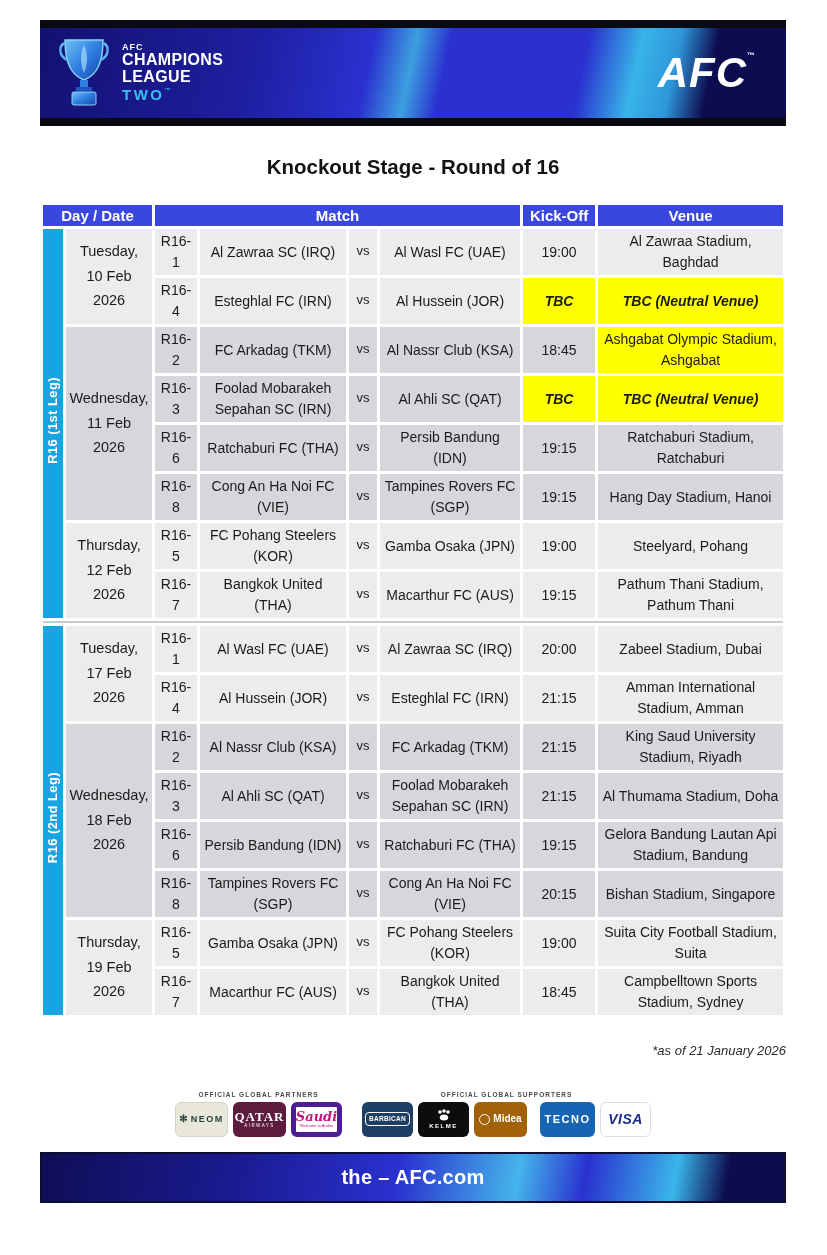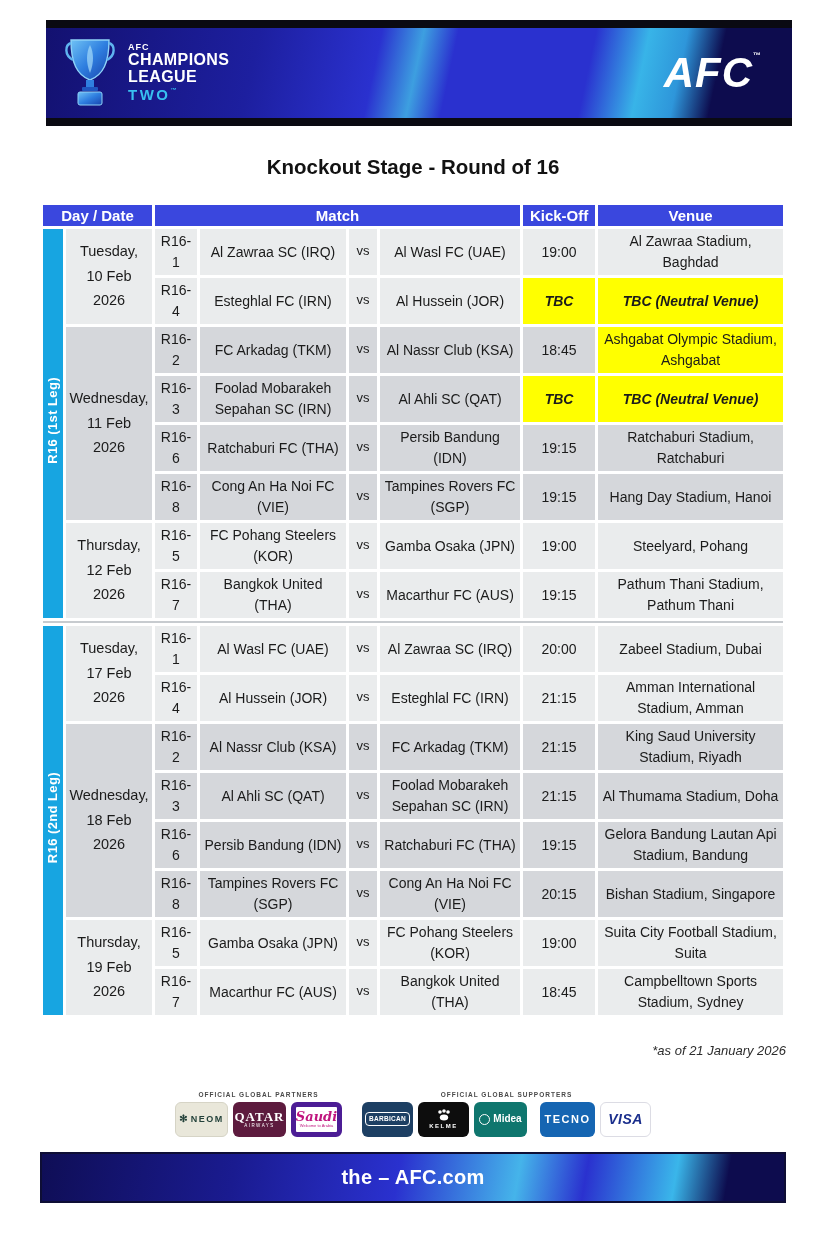--- a/index.html
+++ b/index.html
@@ -20,21 +20,21 @@
   }
   .header-band {
     height: 106px;
     border-top: 8px solid #0a0a12;
     border-bottom: 8px solid #0a0a12;
     background: linear-gradient(102deg,
       #131170 0%, #1d1f9f 28%, #2a31cf 44%,
       #3d9fe0 49.5%, #2a31cf 54%,
       #2a31cf 72%, #38b4e8 79%, #2e96da 84%,
       #0d0c4e 89%, #0d0c4e 100%);
-    display: flex; align-items: center; justify-content: space-between; margin-left: 6px;
+    display: flex; align-items: center; justify-content: space-between;
   }
   .logo-left { display: flex; align-items: center; margin-left: 16px; }
   .trophy { margin-right: 10px; }
   .comp-text { line-height: 1.06; }
   .afc-small { color: #fff; font-size: 9px; font-weight: bold; letter-spacing: 1px; }
   .comp-line { color: #fff; font-size: 16px; font-weight: bold; letter-spacing: 0.4px; }
   .comp-two { color: #38c0f0; font-size: 15px; font-weight: bold; letter-spacing: 2.5px; margin-top: 1px; }
   .comp-two .tm { font-size: 6px; vertical-align: top; letter-spacing: 0; }
   .afc-logo {
     color: #ffffff; font-size: 42px; font-weight: bold; font-style: italic;
@@ -117,21 +117,21 @@
   .s1 { font-family: "DejaVu Serif", serif; font-style: italic; font-weight: bold; font-size: 13px; color: #c0157e; }
   .s2 { font-size: 4px; color: #c0157e; margin-top: 1px; }
   .logo.barbican { width: 51px; background: #1d3f63; }
   .barb-frame {
     color: #fff; font-size: 6.5px; font-weight: bold; letter-spacing: 0.3px;
     border: 1px solid #fff; border-radius: 4px 4px 4px 4px; padding: 3px 3px;
   }
   .logo.kelme { width: 51px; background: #0d0d0d; color: #fff; gap: 2px; }
   .k2 { font-size: 6px; font-weight: bold; letter-spacing: 1.5px; }
   .logo.midea {
-    width: 53px; background: #0f766e; color: #fff;
+    width: 53px; background: #a16207; color: #fff;
     flex-direction: row; gap: 3px; font-size: 10px; font-weight: bold;
   }
   .midea-circle {
     width: 11px; height: 11px; border: 1.5px solid #fff; border-radius: 50%;
     display: inline-block;
   }
   .logo.tecno {
     width: 55px; background: #1565b2; color: #fff;
     font-size: 11px; font-weight: bold; letter-spacing: 1.5px; margin-left: 8px;
   }

